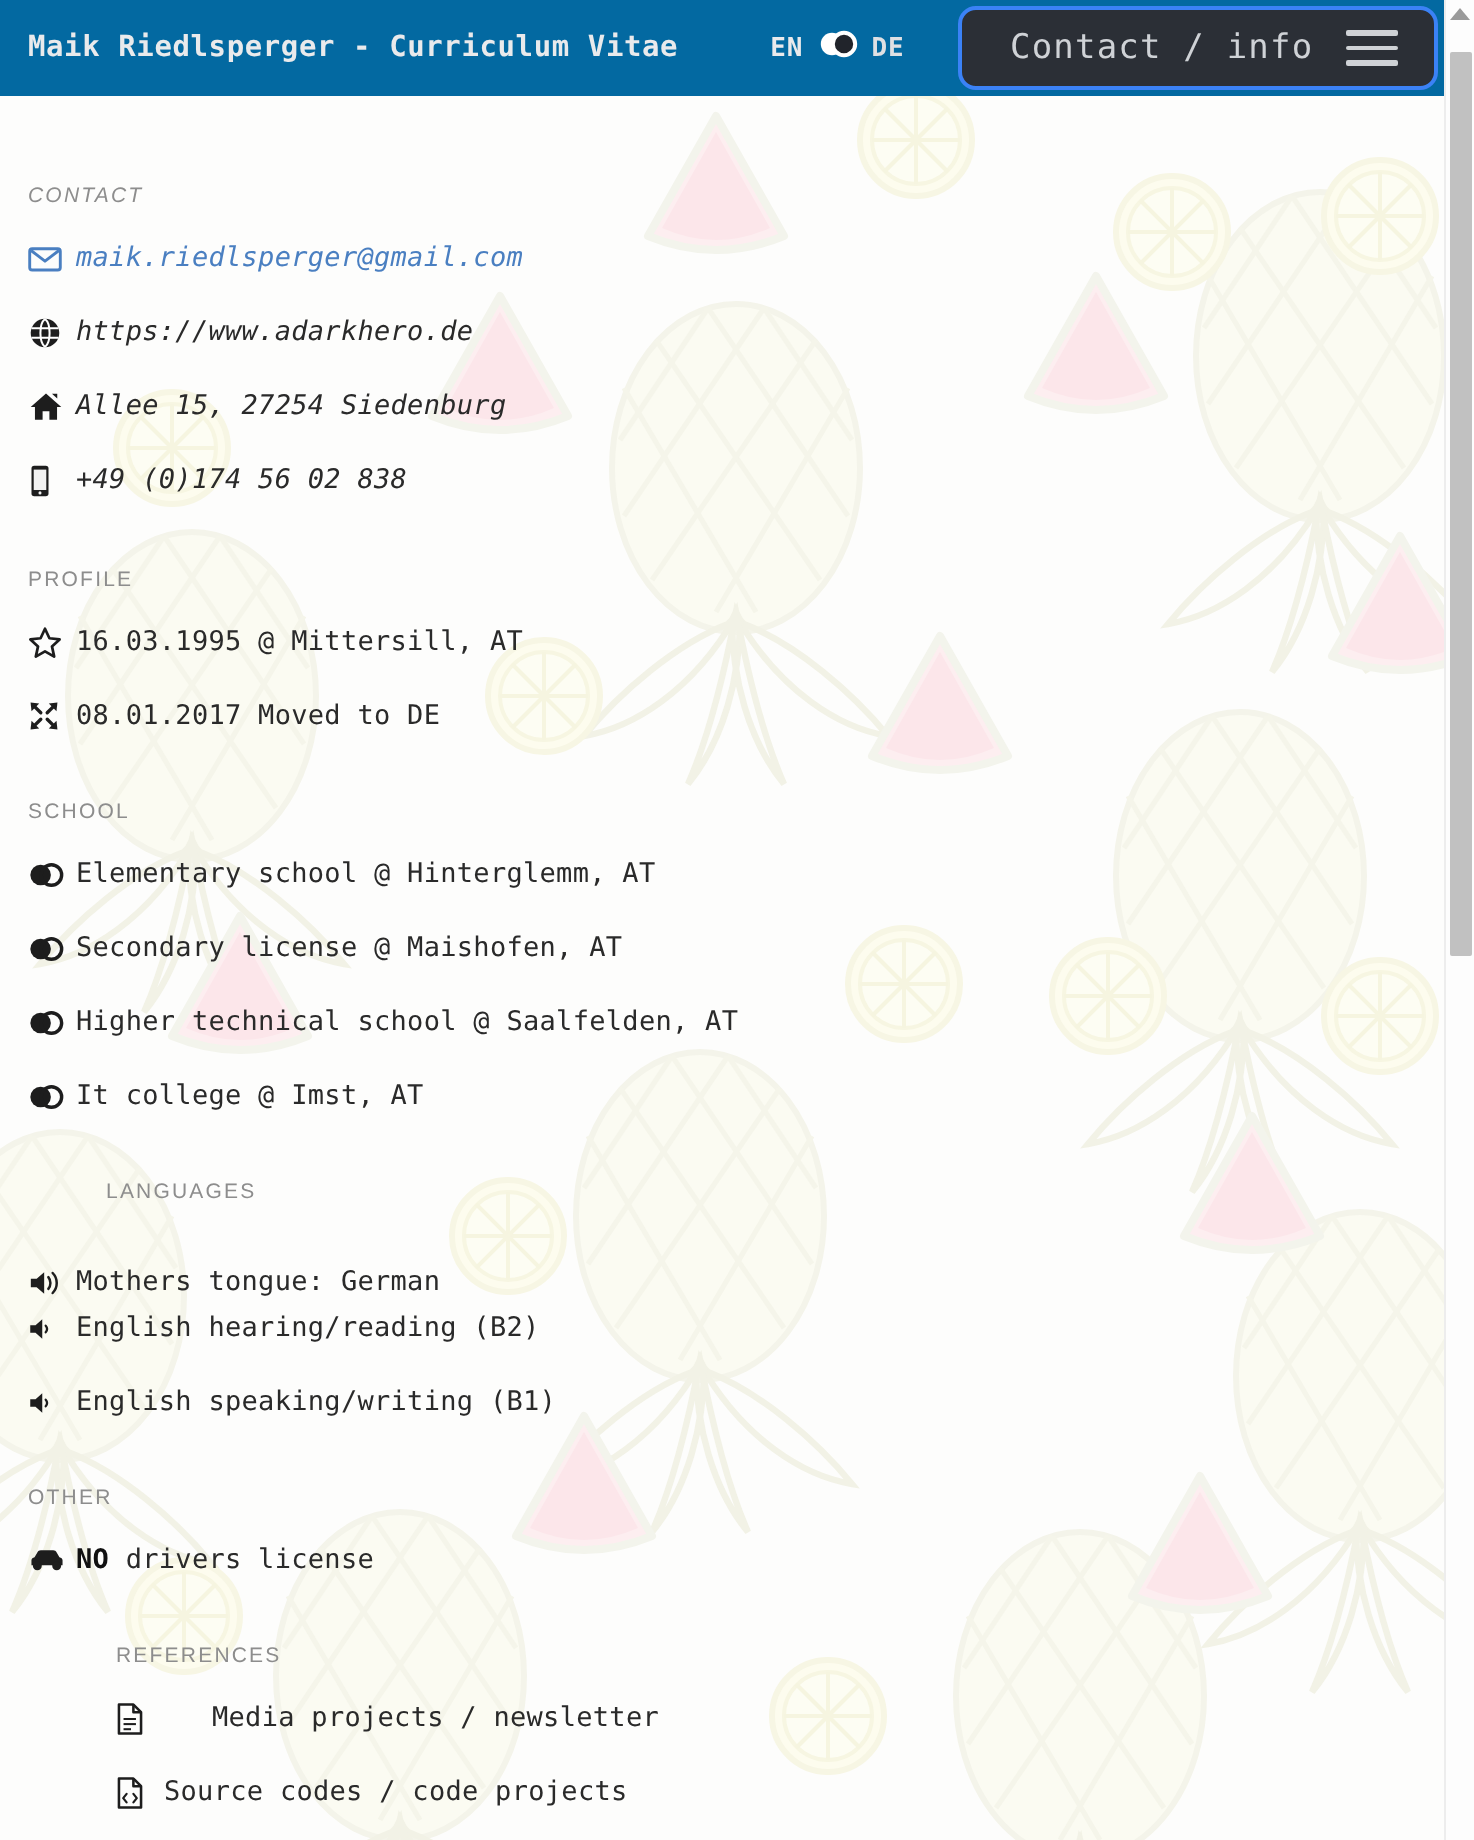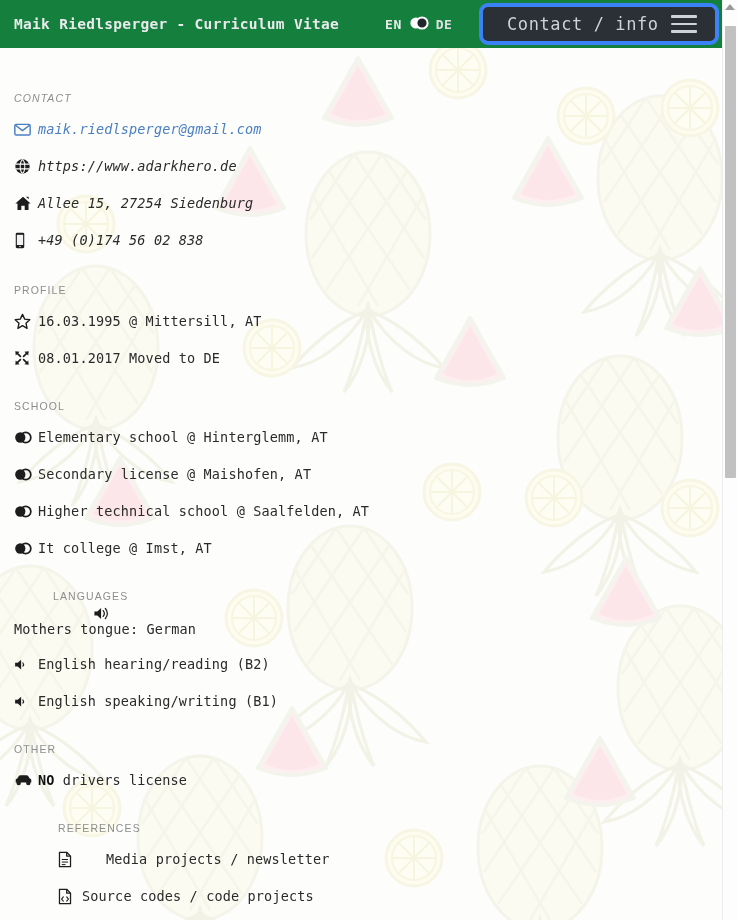--- a/index.html
+++ b/index.html
@@ -28,21 +28,21 @@
     pointer-events: none;
   }
   #fruit-bg svg { display: block; width: 100%; height: 100%; }
 
   
   #topbar {
     position: absolute;
     left: 0; top: 0;
     width: 722px;
     height: 48px;
-    background: #15803d;
+    background: #0369a1;
     display: flex;
     align-items: center;
     z-index: 5;
   }
 
   #topbar-title {
     color: #e9eaec;
     font-size: 14.5px;
     font-weight: bold;
     letter-spacing: 0.3px;
@@ -63,21 +63,21 @@
   #lang-toggle .lang-code { letter-spacing: 0.5px; }
   .lang-dim { color: #dfe0e3; }
 
   #contact-info-btn {
     position: absolute;
     left: 479px;
     top: 3px;
     width: 240px;
     height: 42px;
     background: #2b2f36;
-    border: 4px solid #3b82f6;
+    border: 2px solid #3b82f6;
     border-radius: 9px;
     display: flex;
     align-items: center;
     justify-content: space-between;
     padding: 0 18px 0 24px;
     cursor: pointer;
   }
   #contact-info-btn .btn-label {
     color: #cfd2d6;
     font-size: 17px;
@@ -380,21 +380,21 @@
           <svg width="18" height="13" viewBox="0 0 20 14">
             <circle cx="7" cy="7" r="5.7" fill="#1d1d1d"></circle>
             <circle cx="13" cy="7" r="5.7" fill="none" stroke="#1d1d1d" stroke-width="1.9"></circle>
           </svg>
         </span>
         <span class="entry-text">It college @ Imst, AT</span>
       </div>
     </div>
     <div style="position: absolute; left: 0px; top: 542px; width: 100%; padding-left: 39px;">
       <div class="section-heading">LANGUAGES</div>
-      <div class="entry" style="position: absolute; top: 16px; left: 0px; flex-direction: column;">
+      <div class="entry" style="position: absolute; top: 40px; left: 0px;">
         <span class="entry-icon">
           <svg width="17" height="15" viewBox="0 0 20 18">
             <path d="M1.5 6.5 L5 6.5 L9.5 2.5 L9.5 15.5 L5 11.5 L1.5 11.5 Z" fill="#1d1d1d"></path>
             <path d="M12 5.5 A5.5 5.5 0 0 1 12 12.5" fill="none" stroke="#1d1d1d" stroke-width="1.5" stroke-linecap="round"></path>
             <path d="M14.6 3 A8.6 8.6 0 0 1 14.6 15" fill="none" stroke="#1d1d1d" stroke-width="1.5" stroke-linecap="round"></path>
           </svg>
         </span>
         <span class="entry-text">Mothers tongue: German</span>
       </div>
       <div class="entry" style="position: absolute; top: 63px; left: 0px;">

